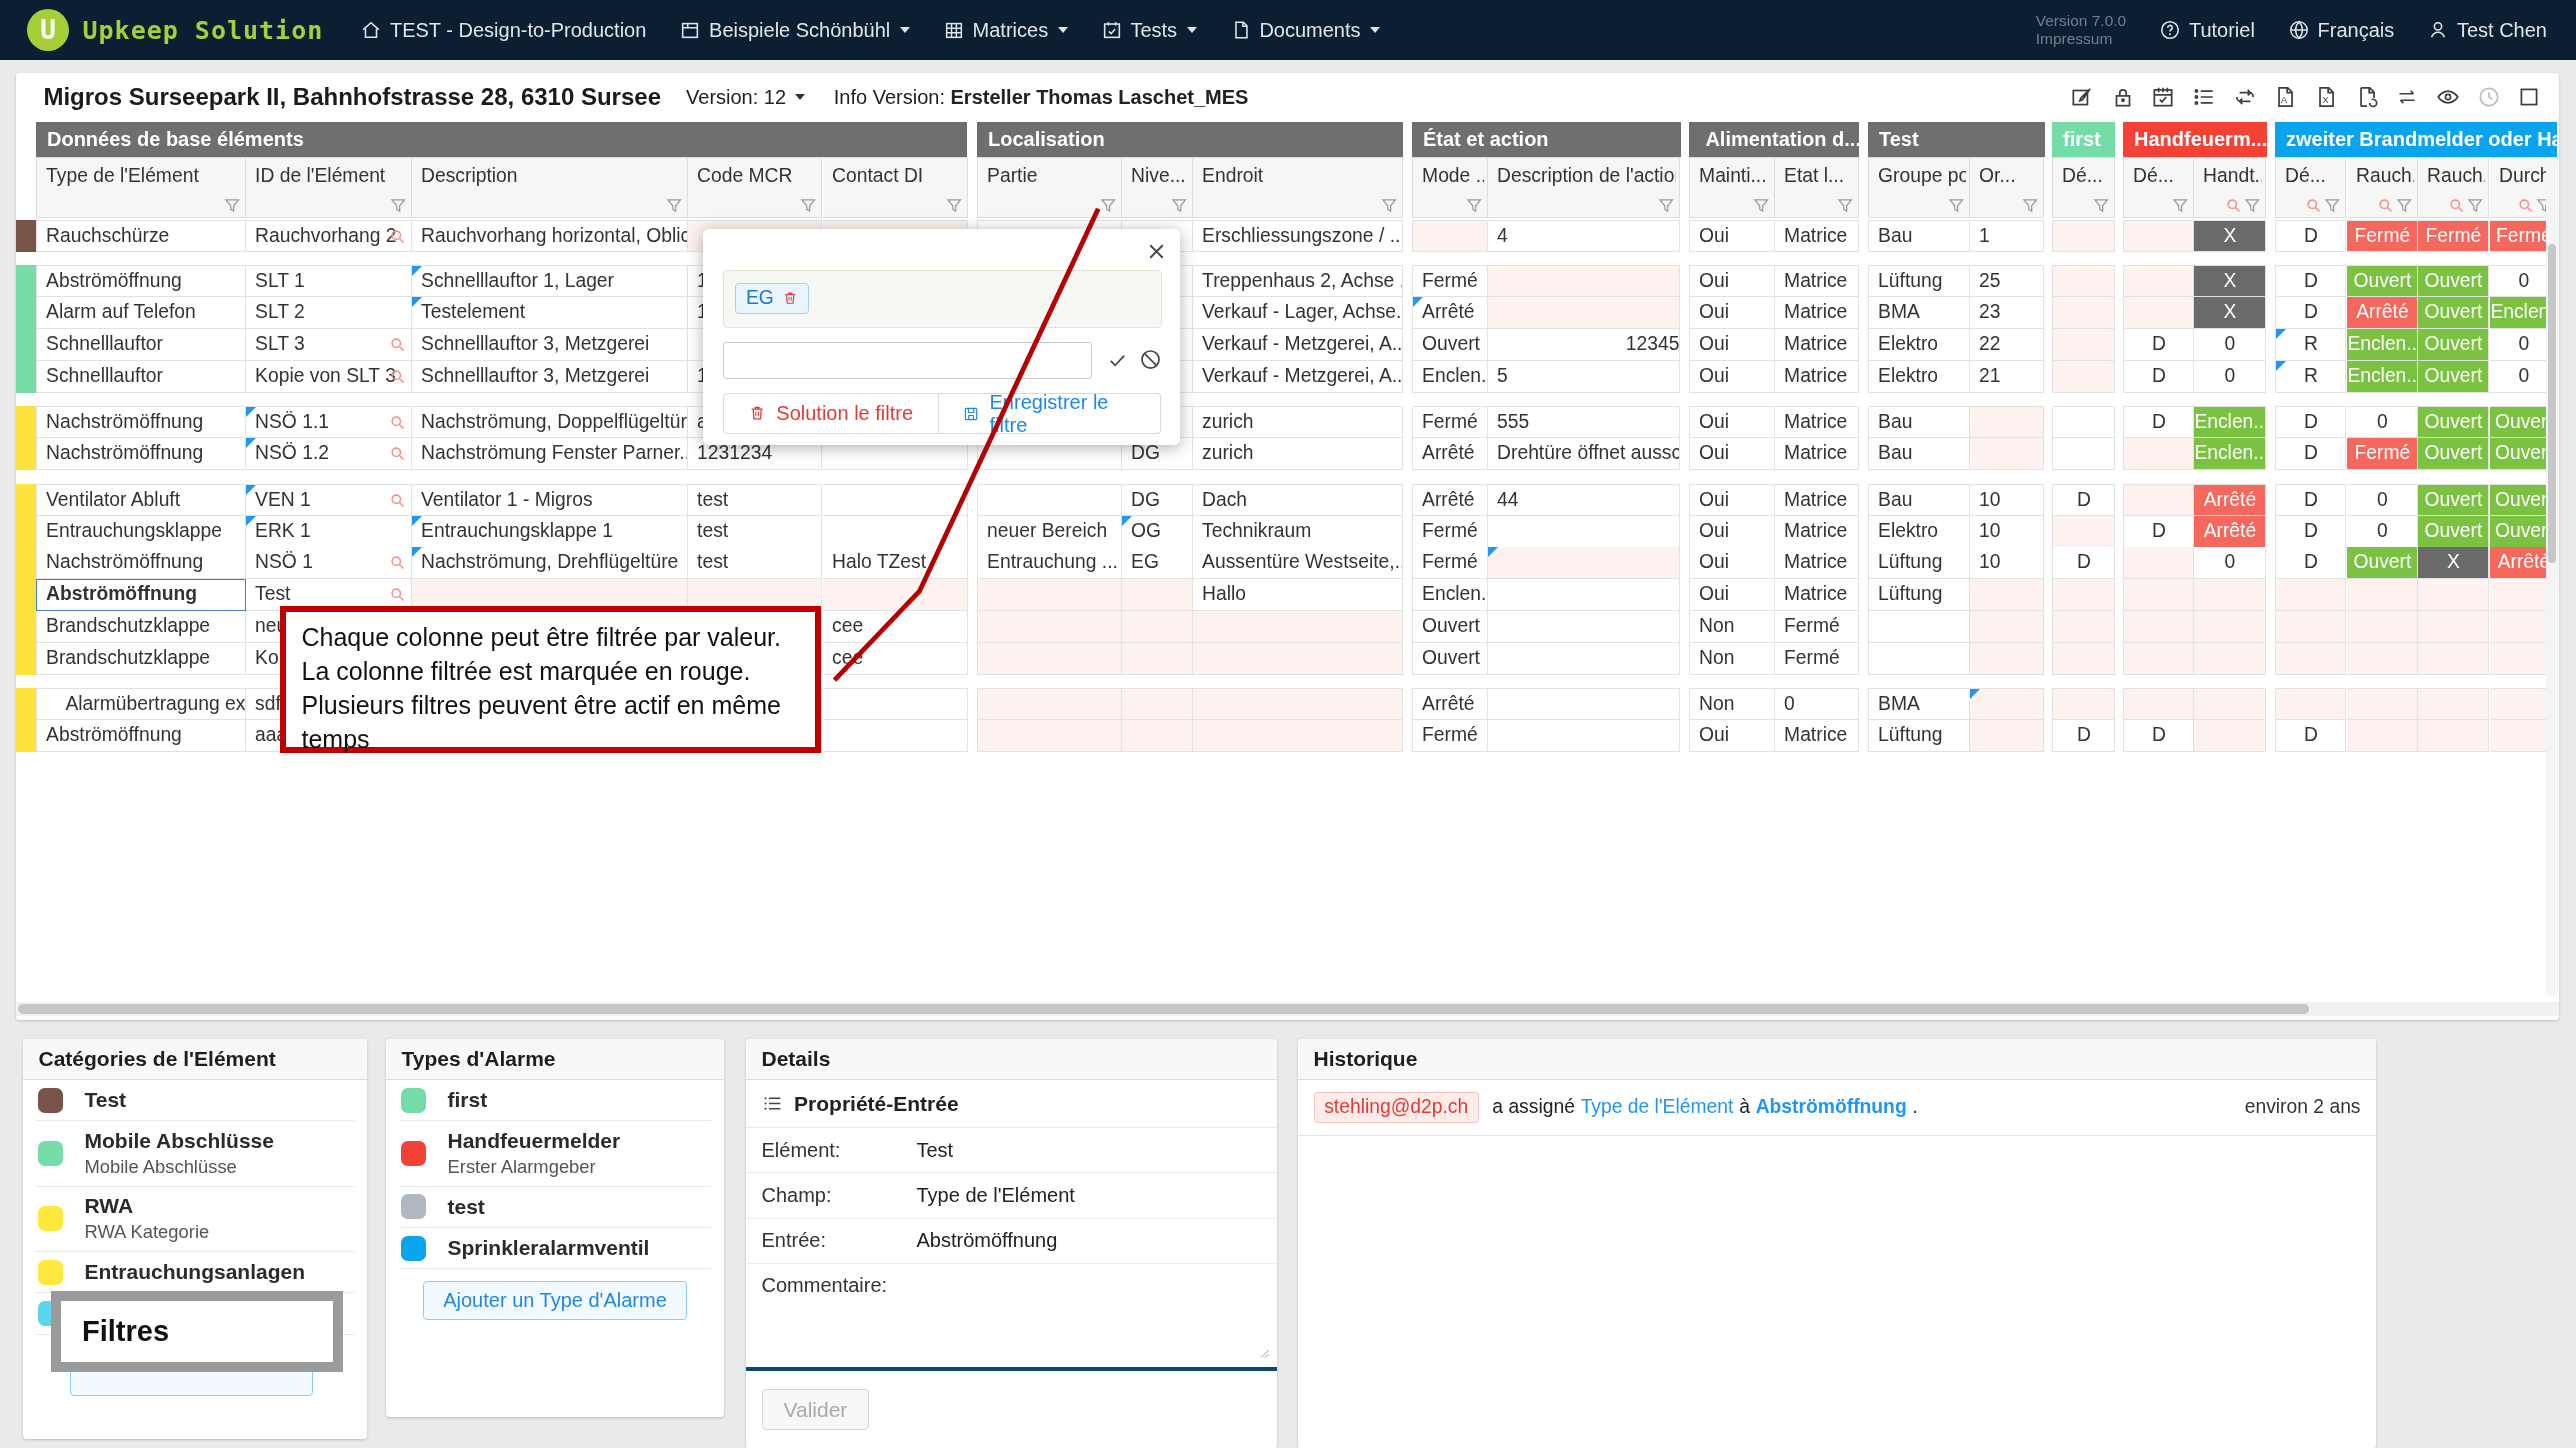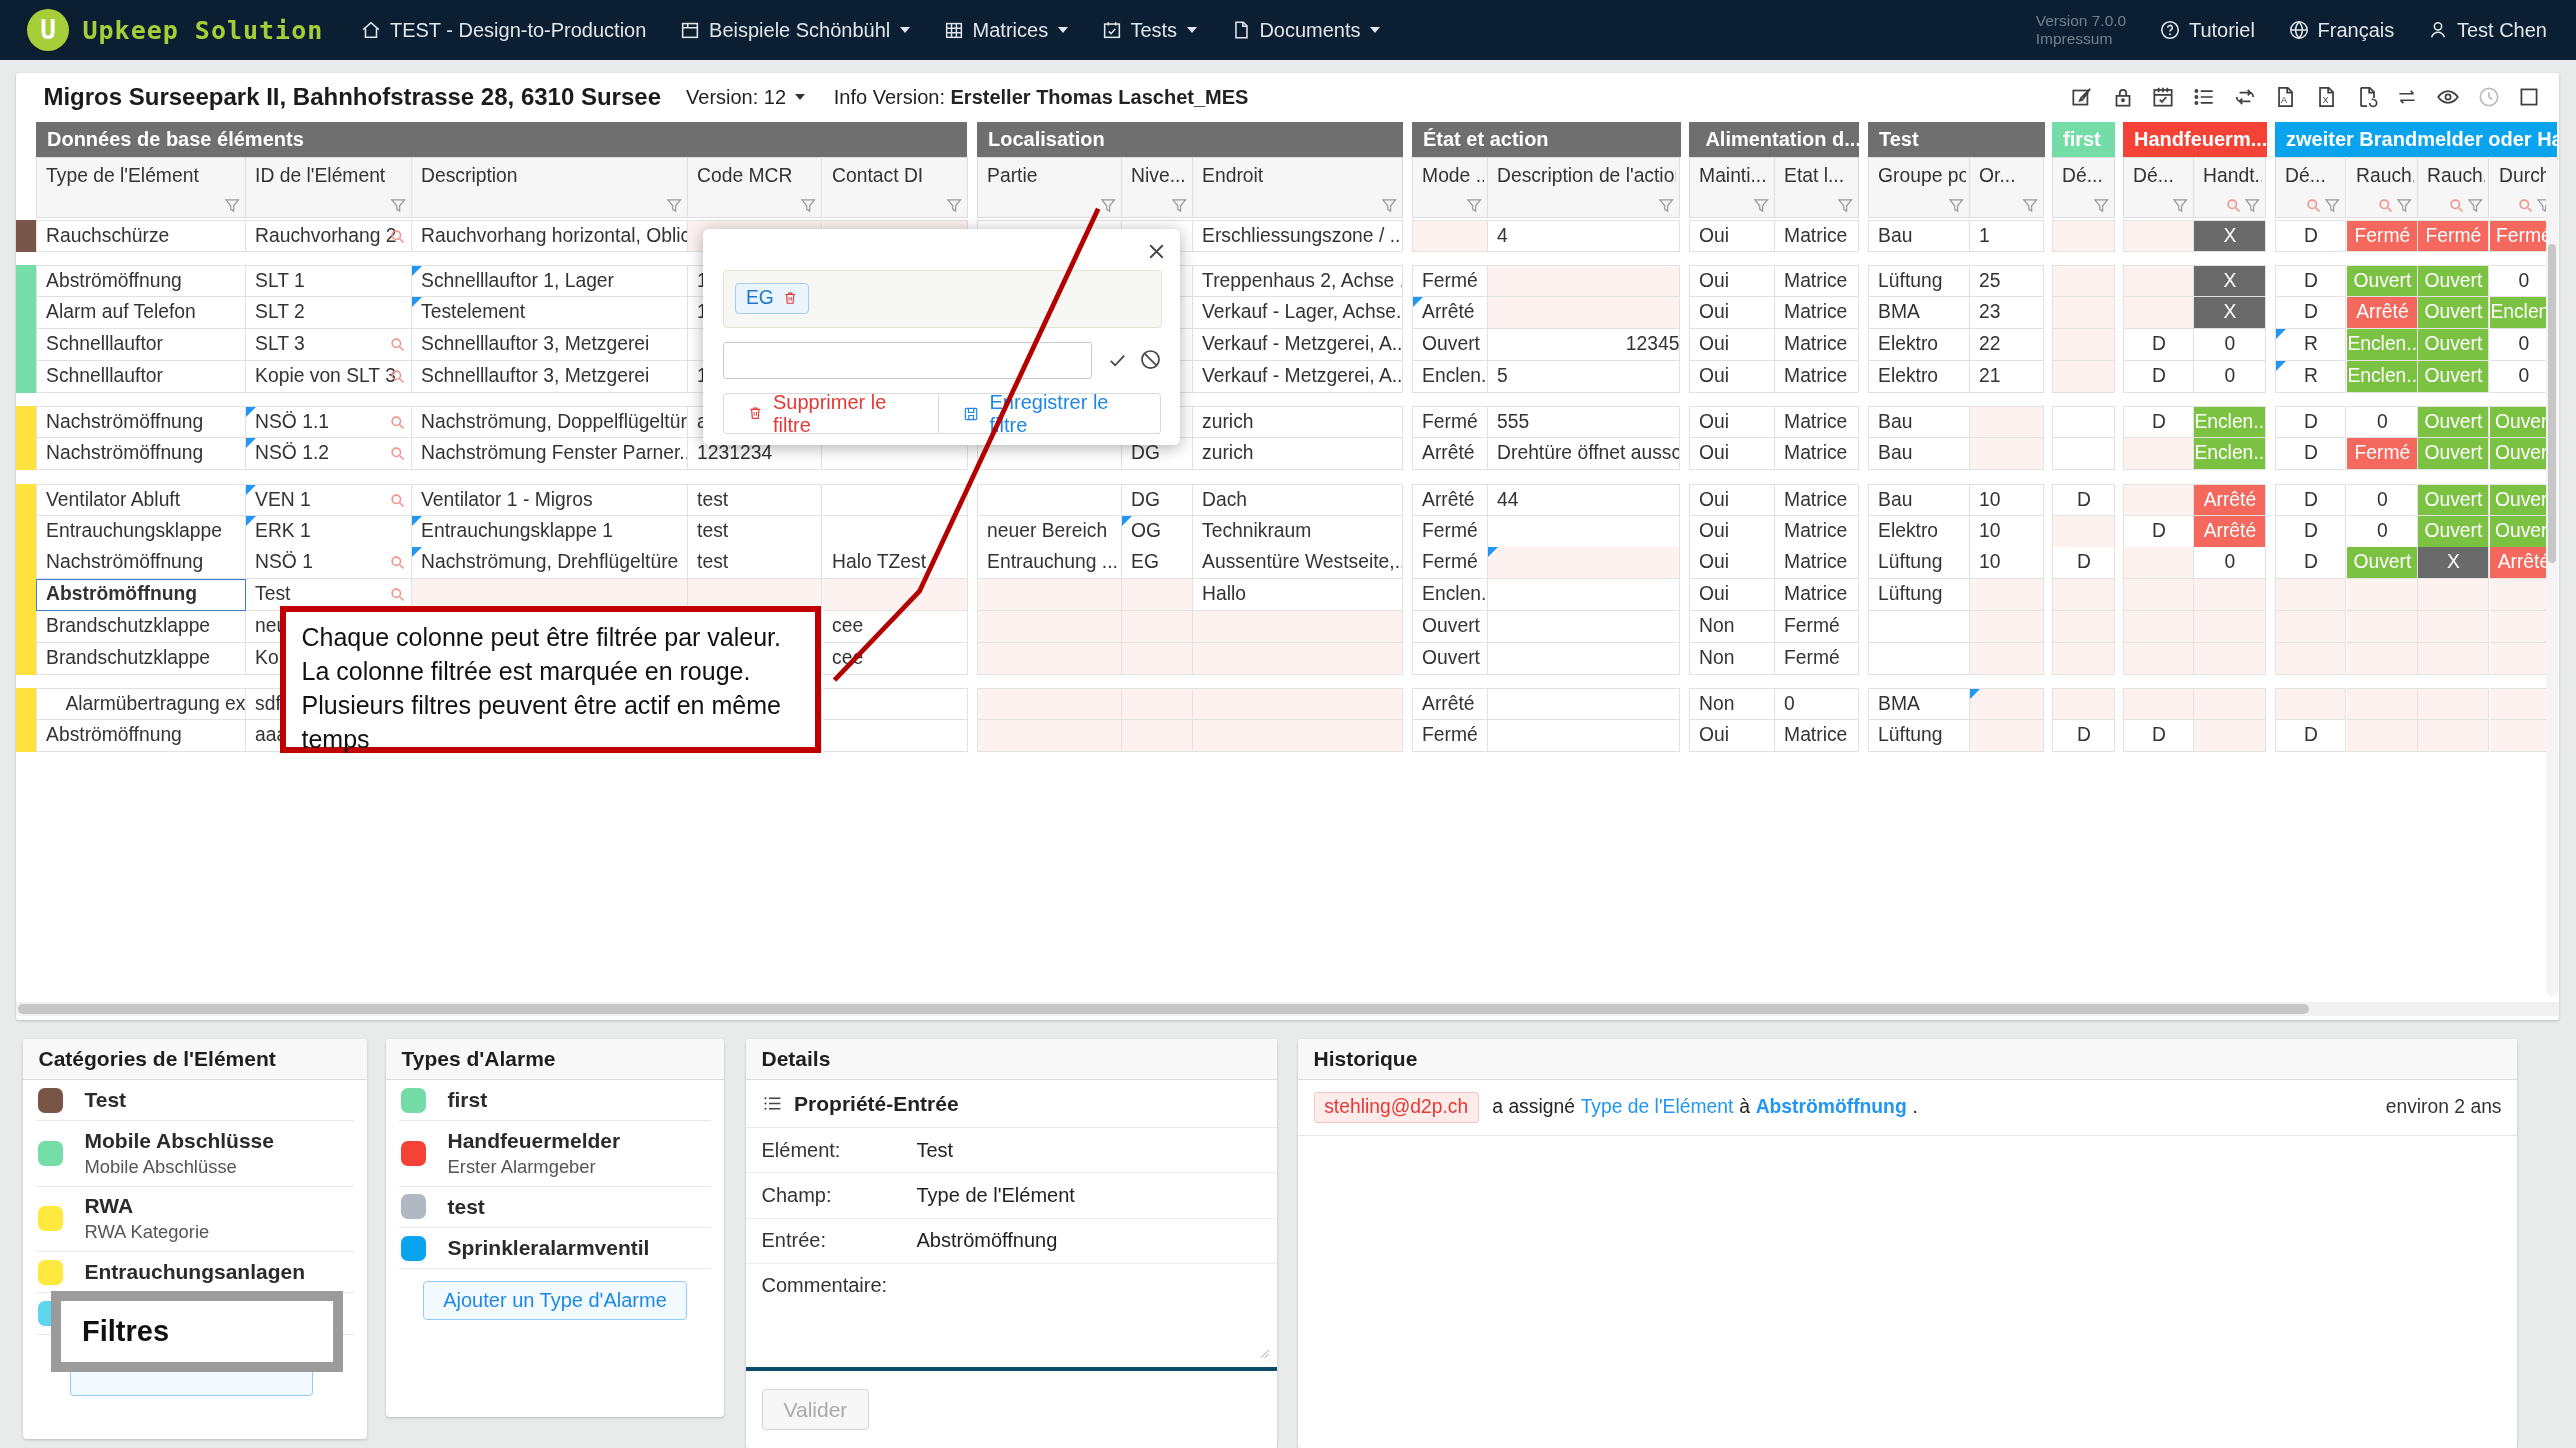--- a/index.html
+++ b/index.html
@@ -1013,21 +1013,21 @@
           <circle cx="12" cy="12" r="8.2" fill="none" stroke="#444" stroke-width="1.6"></circle>
           <path d="M6.6 6.6l10.8 10.8" stroke="#444" stroke-width="1.6"></path>
         </svg>
       </span>
     <div class="pbtns">
       <div class="pbtn del">
         <svg viewBox="0 0 20 20" width="18.4" height="18.4">
             <path d="M4 5.5h12M8 5.5V3.8h4v1.7M5.6 5.5l.8 10.7h7.2l.8-10.7" fill="none" stroke="#e53935" stroke-width="1.4"></path>
             <path d="M8.6 8.5v4.5M11.4 8.5v4.5" stroke="#e53935" stroke-width="1.2"></path>
           </svg>
-        <span>Supprimer le filtre</span>
+        <span>Solution le filtre</span>
       </div>
       <div class="pbtn sav">
         <svg viewBox="0 0 24 24" width="20" height="20">
             <rect x="4.5" y="4.5" width="15" height="15" rx="1.5" fill="none" stroke="#1e88e5" stroke-width="1.6"></rect>
             <path d="M8.5 4.5V10h7V4.5M9 19.5V14h6v5.5" fill="none" stroke="#1e88e5" stroke-width="1.6"></path>
           </svg>
         <span>Enregistrer le filtre</span>
       </div>
     </div>
   </div>
@@ -1138,21 +1138,21 @@
   <div class="dcomment">
     <span>Commentaire:</span>
     <textarea style=""></textarea>
     <svg class="grip" viewBox="0 0 10 10" width="9.7" height="9.7">
         <path d="M9 1 1 9M9 5 5 9" stroke="#999" stroke-width="1"></path>
       </svg>
   </div>
   <div class="valider">Valider</div>
 </div>
 
-<div class="panel" style="left:1298px;top:1039px;width:1219px;height:410px;">
+<div class="panel" style="left:1298px;top:1039px;width:1078px;height:410px;">
   <div class="phead">Historique</div>
   <div id="hentries">
       <div class="hentry">
         <span class="hchip">stehling@d2p.ch</span>
         <span>a assigné</span>
         <span class="hlink">Type de l'Elément</span>
         <span>à</span>
         <span class="hlink bold">Abströmöffnung</span>
         <span>.</span>
         <span class="htime">environ 2 ans</span>

